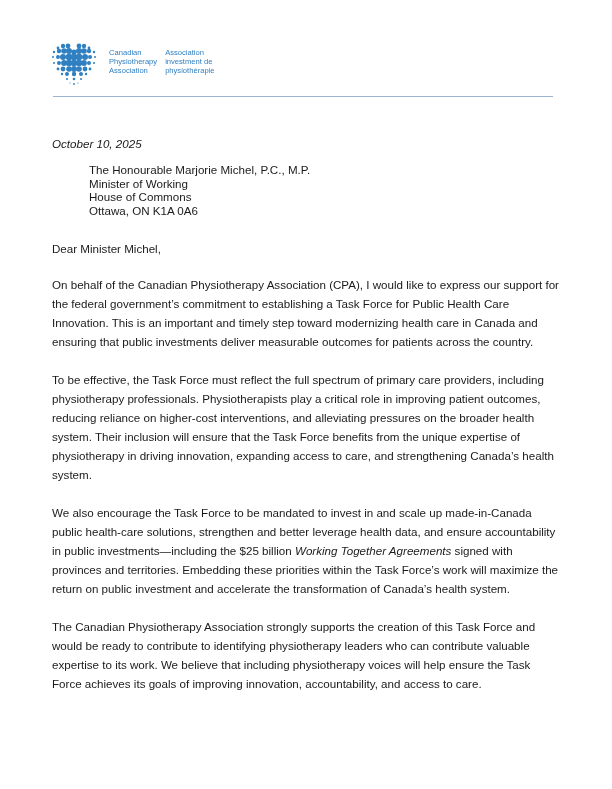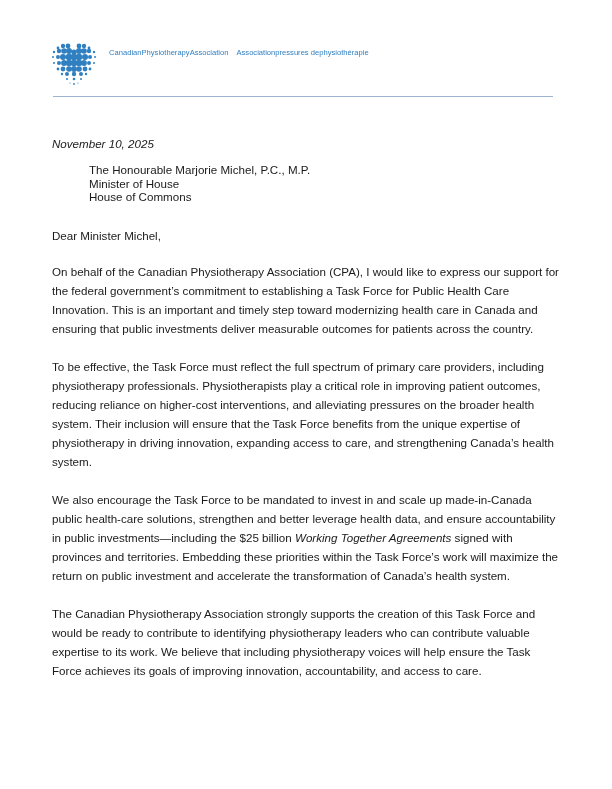--- a/index.html
+++ b/index.html
@@ -29,21 +29,21 @@
     }
     .logo-text {
       display: flex;
       font-size: 7.6px;
       line-height: 9px;
       color: #2f7fc1;
       margin-top: 6px;
     }
     .logo-col {
       display: flex;
-      flex-direction: row;
+      flex-direction: column;
       margin-right: 8px;
     }
     .divider {
       position: absolute;
       left: 53px;
       top: 96px;
       width: 500px;
       height: 1px;
       background: #9db3cf;
     }
@@ -146,35 +146,36 @@
     </g>
   </svg>
   <div class="logo-text">
     <div class="logo-col">
       <span>Canadian</span>
       <span>Physiotherapy</span>
       <span>Association</span>
     </div>
     <div class="logo-col">
       <span>Association</span>
-      <span>pressures de</span>
+      <span>investment de</span>
       <span>physiothérapie</span>
     </div>
   </div>
 </div>
 
 <div class="divider"></div>
 
 <div class="letter">
-  <div class="date">November 10, 2025</div>
+  <div class="date">October 10, 2025</div>
 
   <div class="address">
     <div>The Honourable Marjorie Michel, P.C., M.P.</div>
-    <div>Minister of House</div>
+    <div>Minister of Working</div>
     <div>House of Commons</div>
+    <div>Ottawa, ON K1A 0A6</div>
   </div>
 
   <div class="salutation">Dear Minister Michel,</div>
 
   <p class="para" style="margin-bottom:0;">On behalf of the Canadian Physiotherapy Association (CPA), I would like to express our support for the federal government’s commitment to establishing a Task Force for Public Health Care Innovation. This is an important and timely step toward modernizing health care in Canada and ensuring that public investments deliver measurable outcomes for patients across the country.</p>
   <p class="para" style="margin-bottom:0;">To be effective, the Task Force must reflect the full spectrum of primary care providers, including physiotherapy professionals. Physiotherapists play a critical role in improving patient outcomes, reducing reliance on higher-cost interventions, and alleviating pressures on the broader health system. Their inclusion will ensure that the Task Force benefits from the unique expertise of physiotherapy in driving innovation, expanding access to care, and strengthening Canada’s health system.</p>
   <p class="para" style="margin-bottom:0;"><span>We also encourage the Task Force to be mandated to invest in and scale up made-in-Canada public health-care solutions, strengthen and better leverage health data, and ensure accountability in public investments—including the $25 billion </span><i>Working Together Agreements</i><span> signed with provinces and territories. Embedding these priorities within the Task Force’s work will maximize the return on public investment and accelerate the transformation of Canada’s health system.</span></p>
   <p class="para" style="margin-bottom:0;">The Canadian Physiotherapy Association strongly supports the creation of this Task Force and would be ready to contribute to identifying physiotherapy leaders who can contribute valuable expertise to its work. We believe that including physiotherapy voices will help ensure the Task Force achieves its goals of improving innovation, accountability, and access to care.</p>
 </div>
 

